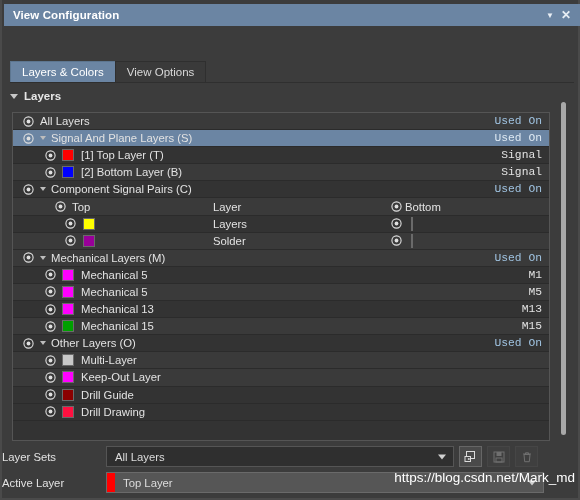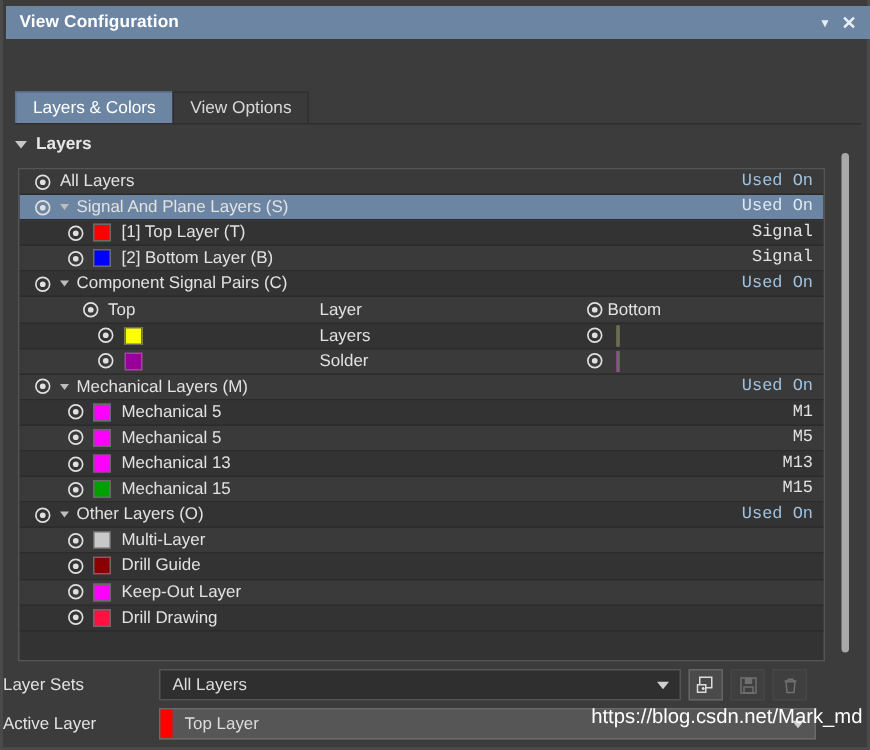--- a/index.html
+++ b/index.html
@@ -422,43 +422,43 @@
           <svg width="11" height="11" viewBox="0 0 11 11">
             <circle cx="5.5" cy="5.5" r="4.6" fill="none" stroke="#e0e0e0" stroke-width="1.1"></circle>
             <circle cx="5.5" cy="5.5" r="1.9" fill="#e0e0e0"></circle>
           </svg>
         </span>
         <span style="width:6px"></span>
         <span class="swatch" style="background:#c8c8c8"></span>
         <span style="width:7px"></span>
         <span class="label">Multi-Layer</span>
       </div>
+      <div class="row alt" style="padding-left:32px">
+        <span class="eye">
+          <svg width="11" height="11" viewBox="0 0 11 11">
+            <circle cx="5.5" cy="5.5" r="4.6" fill="none" stroke="#e0e0e0" stroke-width="1.1"></circle>
+            <circle cx="5.5" cy="5.5" r="1.9" fill="#e0e0e0"></circle>
+          </svg>
+        </span>
+        <span style="width:6px"></span>
+        <span class="swatch" style="background:#ff00ff"></span>
+        <span style="width:7px"></span>
+        <span class="label">Keep-Out Layer</span>
+      </div>
       <div class="row dark" style="padding-left:32px">
         <span class="eye">
           <svg width="11" height="11" viewBox="0 0 11 11">
             <circle cx="5.5" cy="5.5" r="4.6" fill="none" stroke="#e0e0e0" stroke-width="1.1"></circle>
             <circle cx="5.5" cy="5.5" r="1.9" fill="#e0e0e0"></circle>
           </svg>
         </span>
         <span style="width:6px"></span>
         <span class="swatch" style="background:#8b0000"></span>
         <span style="width:7px"></span>
         <span class="label">Drill Guide</span>
-      </div>
-      <div class="row alt" style="padding-left:32px">
-        <span class="eye">
-          <svg width="11" height="11" viewBox="0 0 11 11">
-            <circle cx="5.5" cy="5.5" r="4.6" fill="none" stroke="#e0e0e0" stroke-width="1.1"></circle>
-            <circle cx="5.5" cy="5.5" r="1.9" fill="#e0e0e0"></circle>
-          </svg>
-        </span>
-        <span style="width:6px"></span>
-        <span class="swatch" style="background:#ff00ff"></span>
-        <span style="width:7px"></span>
-        <span class="label">Keep-Out Layer</span>
       </div>
       <div class="row dark" style="padding-left:32px">
         <span class="eye">
           <svg width="11" height="11" viewBox="0 0 11 11">
             <circle cx="5.5" cy="5.5" r="4.6" fill="none" stroke="#e0e0e0" stroke-width="1.1"></circle>
             <circle cx="5.5" cy="5.5" r="1.9" fill="#e0e0e0"></circle>
           </svg>
         </span>
         <span style="width:6px"></span>
         <span class="swatch" style="background:#ff1040"></span>

